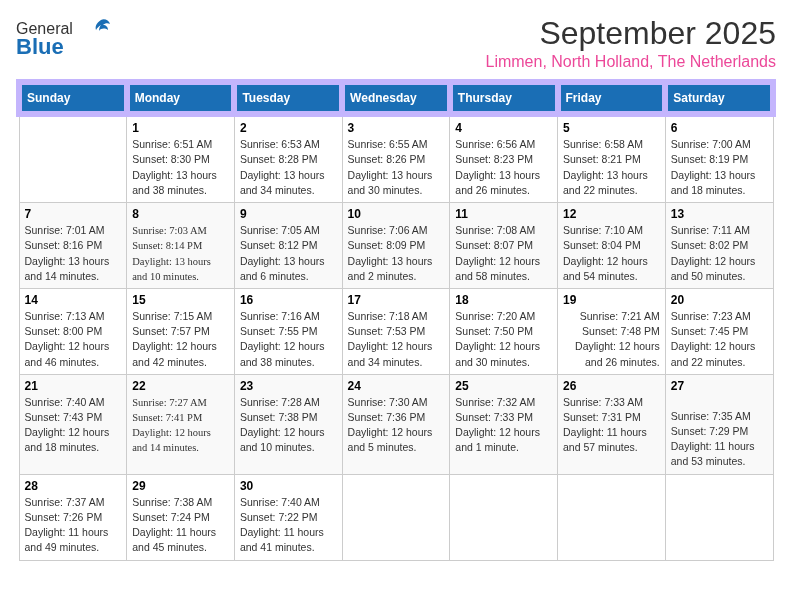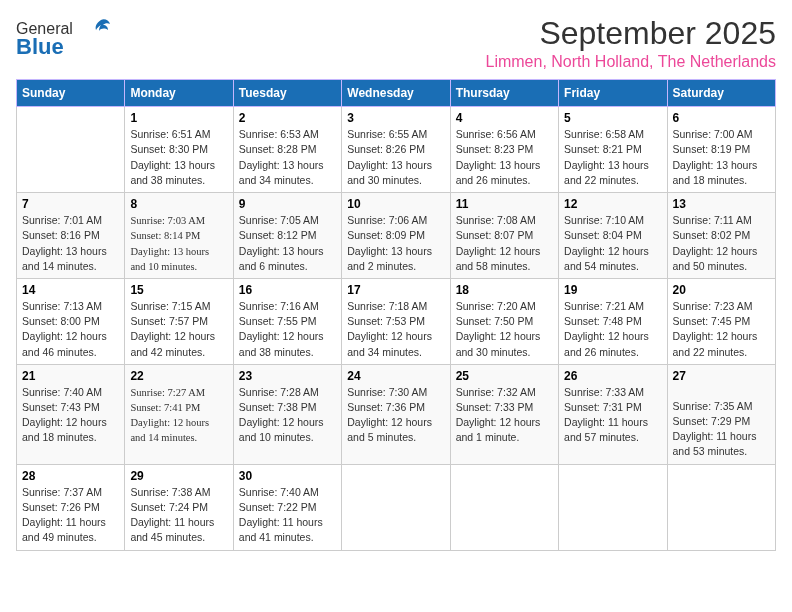--- a/index.html
+++ b/index.html
@@ -43,21 +43,21 @@
       border-collapse: collapse;
       font-size: 11px;
     }
     .calendar th {
       background: #1a6eb5;
       color: #fff;
       text-align: left;
       padding: 6px 5px;
       font-size: 12px;
       font-weight: bold;
-      border: 1px solid #c4b5fd;
+      border: 6px solid #c4b5fd;
     }
     .calendar td {
       vertical-align: top;
       border: 1px solid #ccc;
       padding: 4px 5px;
       width: 107px;
       min-height: 80px;
       background: #fff;
     }
     .calendar tr:nth-child(even) td {
@@ -237,21 +237,21 @@
         </td>
         <td>
           <span class="day-num">18</span>
           <div class="day-info" style="white-space: pre-line;">Sunrise: 7:20 AM
 Sunset: 7:50 PM
 Daylight: 12 hours
 and 30 minutes.</div>
         </td>
         <td>
           <span class="day-num">19</span>
-          <div class="day-info" style="white-space: pre-line;">Sunrise: 7:21 AM
+          <div class="day-info" style="white-space: pre-line; text-align: right;">Sunrise: 7:21 AM
 Sunset: 7:48 PM
 Daylight: 12 hours
 and 26 minutes.</div>
         </td>
         <td>
           <span class="day-num">20</span>
           <div class="day-info" style="white-space: pre-line;">Sunrise: 7:23 AM
 Sunset: 7:45 PM
 Daylight: 12 hours
 and 22 minutes.</div>

